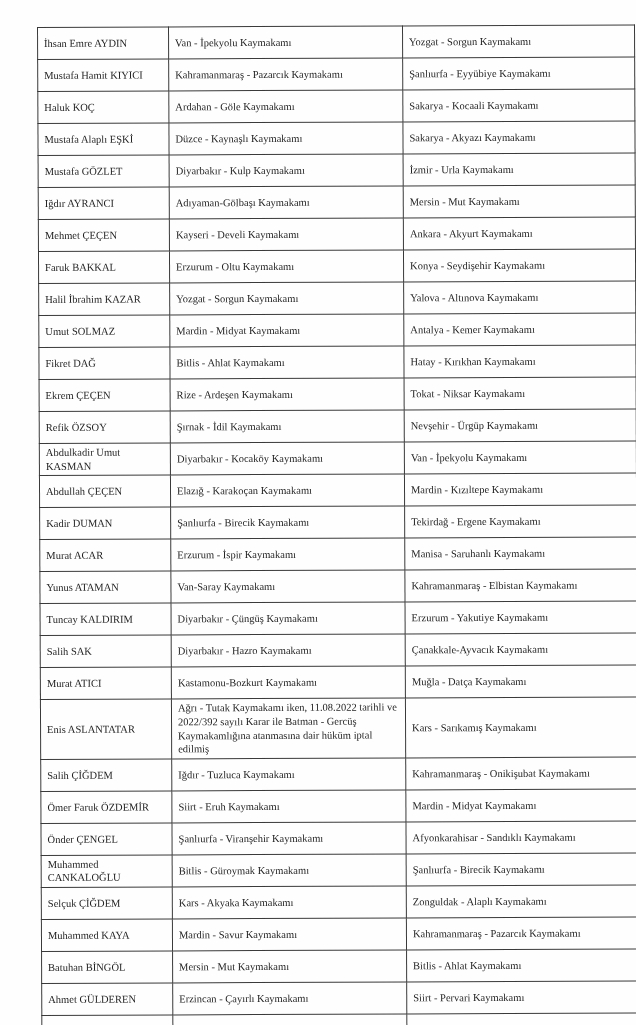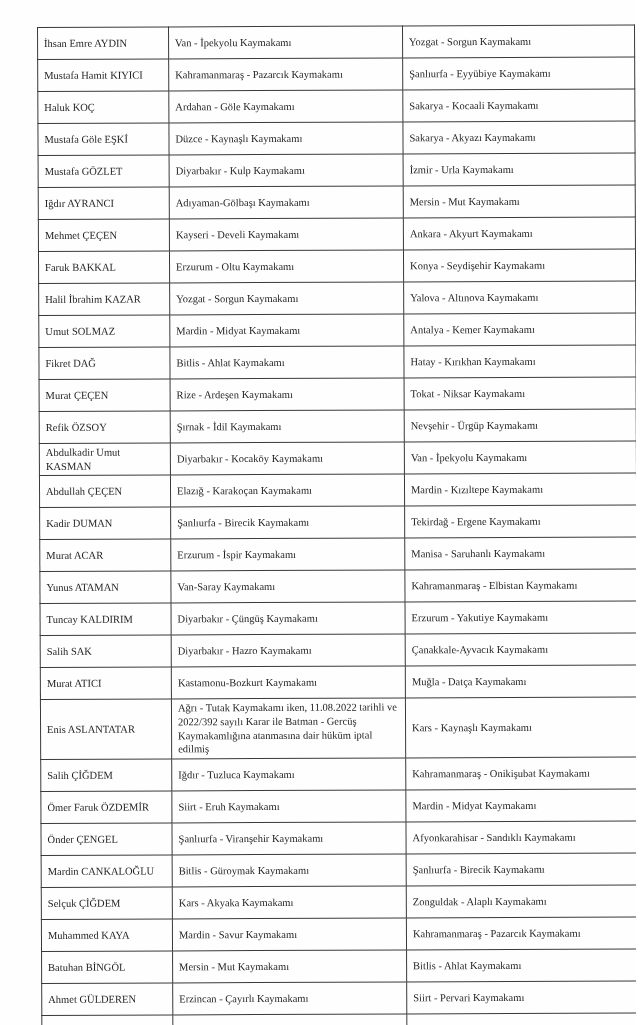--- a/index.html
+++ b/index.html
@@ -58,21 +58,21 @@
     <td class="col-new">Şanlıurfa - Eyyübiye Kaymakamı</td>
   </tr>
 
   <tr>
     <td class="col-name">Haluk KOÇ</td>
     <td class="col-curr">Ardahan - Göle Kaymakamı</td>
     <td class="col-new">Sakarya - Kocaali Kaymakamı</td>
   </tr>
 
   <tr>
-    <td class="col-name">Mustafa Göle EŞKİ</td>
+    <td class="col-name">Mustafa Alaplı EŞKİ</td>
     <td class="col-curr">Düzce - Kaynaşlı Kaymakamı</td>
     <td class="col-new">Sakarya - Akyazı Kaymakamı</td>
   </tr>
 
   <tr>
     <td class="col-name">Mustafa GÖZLET</td>
     <td class="col-curr">Diyarbakır - Kulp Kaymakamı</td>
     <td class="col-new">İzmir - Urla Kaymakamı</td>
   </tr>
 
@@ -106,21 +106,21 @@
     <td class="col-new">Antalya - Kemer Kaymakamı</td>
   </tr>
 
   <tr>
     <td class="col-name">Fikret DAĞ</td>
     <td class="col-curr">Bitlis - Ahlat Kaymakamı</td>
     <td class="col-new">Hatay - Kırıkhan Kaymakamı</td>
   </tr>
 
   <tr>
-    <td class="col-name">Murat ÇEÇEN</td>
+    <td class="col-name">Ekrem ÇEÇEN</td>
     <td class="col-curr">Rize - Ardeşen Kaymakamı</td>
     <td class="col-new">Tokat - Niksar Kaymakamı</td>
   </tr>
 
   <tr>
     <td class="col-name">Refik ÖZSOY</td>
     <td class="col-curr">Şırnak - İdil Kaymakamı</td>
     <td class="col-new">Nevşehir - Ürgüp Kaymakamı</td>
   </tr>
 
@@ -168,21 +168,21 @@
 
   <tr>
     <td class="col-name">Murat ATICI</td>
     <td class="col-curr">Kastamonu-Bozkurt Kaymakamı</td>
     <td class="col-new">Muğla - Datça Kaymakamı</td>
   </tr>
 
   <tr>
     <td class="col-name">Enis ASLANTATAR</td>
     <td class="col-curr">Ağrı - Tutak Kaymakamı iken, 11.08.2022 tarihli ve 2022/392 sayılı Karar ile Batman - Gercüş Kaymakamlığına atanmasına dair hüküm iptal edilmiş</td>
-    <td class="col-new">Kars - Kaynaşlı Kaymakamı</td>
+    <td class="col-new">Kars - Sarıkamış Kaymakamı</td>
   </tr>
 
   <tr>
     <td class="col-name">Salih ÇİĞDEM</td>
     <td class="col-curr">Iğdır - Tuzluca Kaymakamı</td>
     <td class="col-new">Kahramanmaraş - Onikişubat Kaymakamı</td>
   </tr>
 
   <tr>
     <td class="col-name">Ömer Faruk ÖZDEMİR</td>
@@ -190,21 +190,21 @@
     <td class="col-new">Mardin - Midyat Kaymakamı</td>
   </tr>
 
   <tr>
     <td class="col-name">Önder ÇENGEL</td>
     <td class="col-curr">Şanlıurfa - Viranşehir Kaymakamı</td>
     <td class="col-new">Afyonkarahisar - Sandıklı Kaymakamı</td>
   </tr>
 
   <tr>
-    <td class="col-name">Mardin CANKALOĞLU</td>
+    <td class="col-name">Muhammed CANKALOĞLU</td>
     <td class="col-curr">Bitlis - Güroymak Kaymakamı</td>
     <td class="col-new">Şanlıurfa - Birecik Kaymakamı</td>
   </tr>
 
   <tr>
     <td class="col-name">Selçuk ÇİĞDEM</td>
     <td class="col-curr">Kars - Akyaka Kaymakamı</td>
     <td class="col-new">Zonguldak - Alaplı Kaymakamı</td>
   </tr>
 

